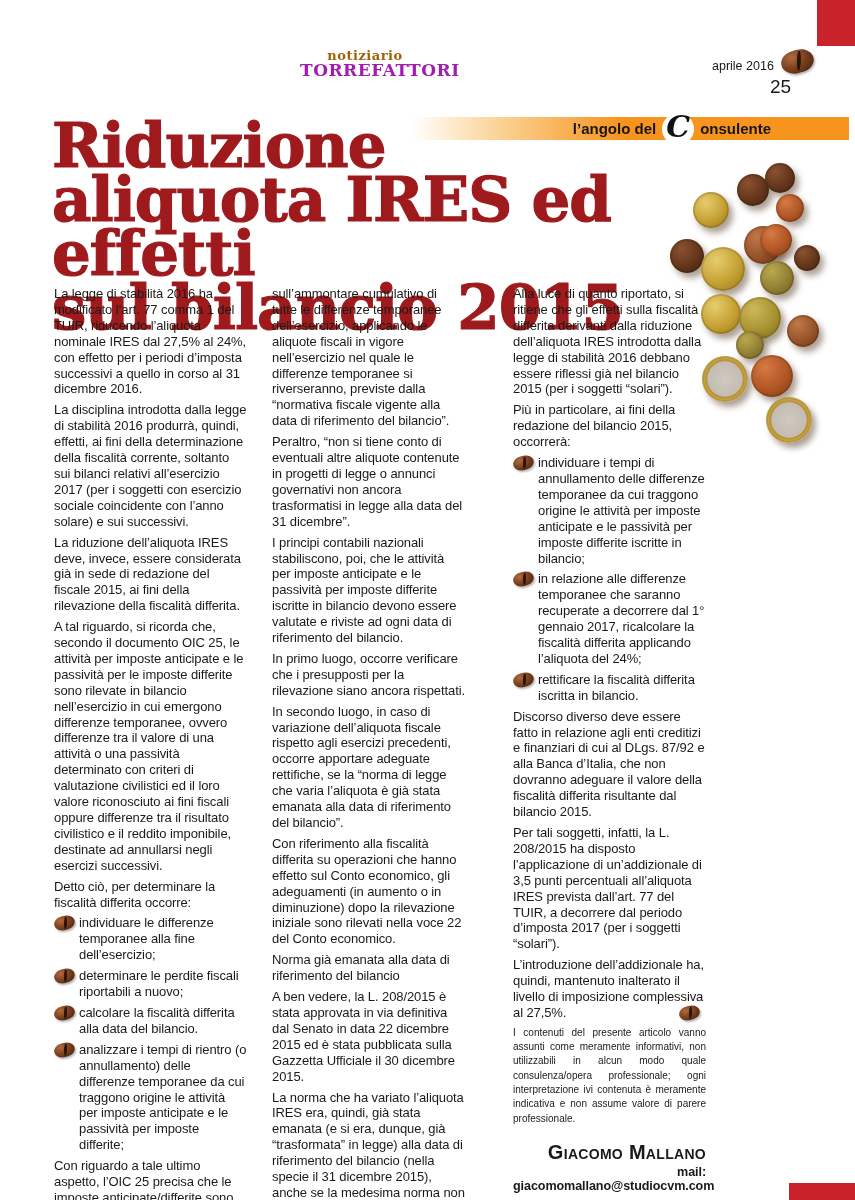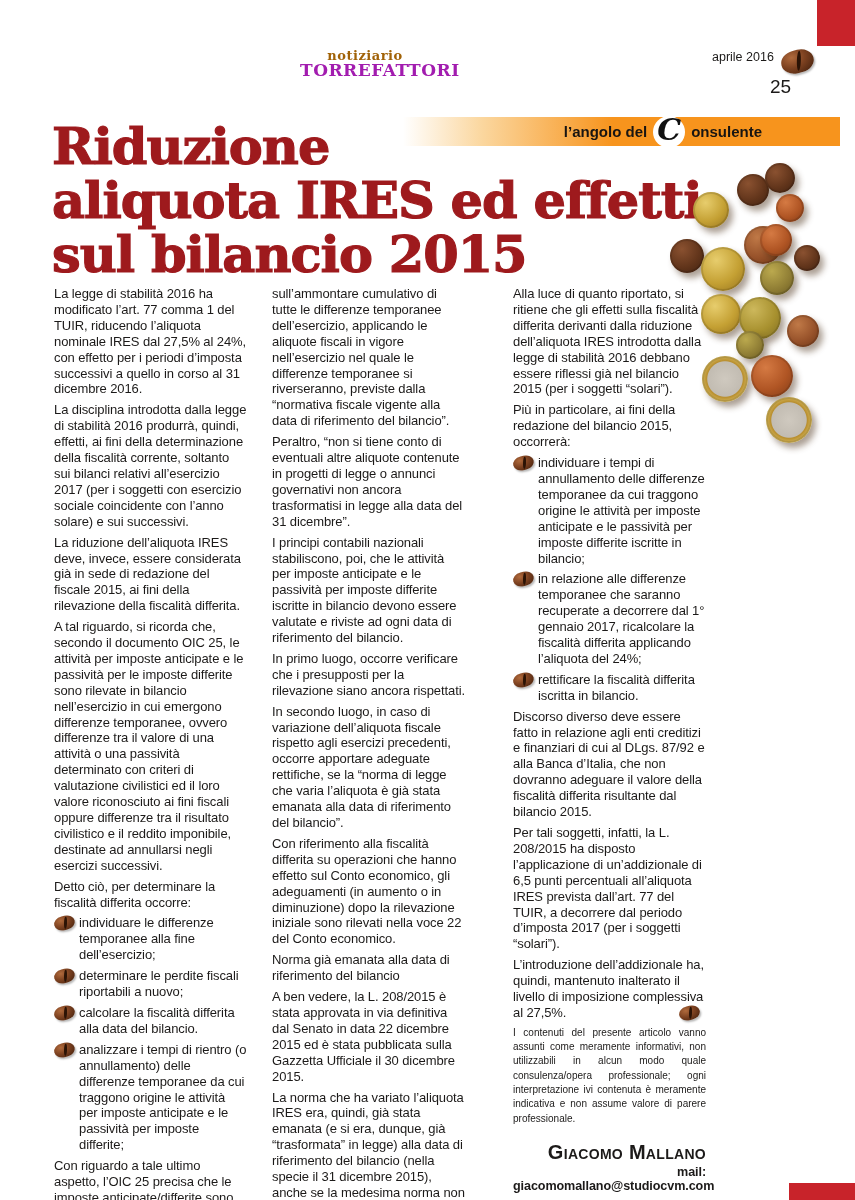--- a/index.html
+++ b/index.html
@@ -11,47 +11,47 @@
   
   .corner-top{position:absolute; top:0; right:0; width:38px; height:46px; background:#c8232a;}
   .corner-bottom{position:absolute; bottom:0; right:0; width:66px; height:17px; background:#c8232a;}
 
   
   .masthead{position:absolute; left:300px; top:49px; width:130px; text-align:center; line-height:1;}
   .mast-top{font-family:"DejaVu Serif", serif; font-weight:bold; font-size:13px; color:#a16207; letter-spacing:.5px; margin-bottom:0px;}
   .mast-bottom{font-family:"DejaVu Serif", serif; font-weight:bold; font-size:17px; color:#a21caf; letter-spacing:.5px;}
 
   .issue{position:absolute; left:712px; top:50px; font-size:12.5px;}
-  .issue-row{display:flex; align-items:flex-start; gap:7px;}
+  .issue-row{display:flex; align-items:flex-end; gap:7px;}
   .pagenum{margin-left:58px; margin-top:3px; width:30px; font-size:19px;}
 
   
   .bean{display:inline-block; width:21px; height:14px;
     border-radius:50%/58%;
     background:radial-gradient(ellipse at 35% 28%, #b06a3c 0%, #7c4120 45%, #4e2610 85%);
     transform:rotate(-14deg); position:relative; box-shadow:1px 2px 2px rgba(0,0,0,.28); vertical-align:middle;}
   .bean::after{content:""; position:absolute; left:47%; top:6%; width:2.5px; height:88%;
     background:#2b1305; border-radius:60%; transform:rotate(16deg);}
   .bean-lg{width:33px; height:23px;}
   .bean-lg::after{width:4px;}
 
   
-  .banner{position:absolute; left:403px; top:117px; width:437px; height:29px;
+  .banner{position:absolute; left:412px; top:117px; width:437px; height:23px;
     background:linear-gradient(to right, rgba(255,255,255,0) 0%, #fbd79f 18%, #f7941d 48%, #f7941d 100%);
     display:flex; align-items:center; justify-content:flex-end; gap:6px; padding-right:0;
     box-sizing:border-box; font-weight:bold; font-size:15px; color:#181512;}
   .banner .spacer{width:72px; flex:0 0 auto;}
   .c-circle{width:32px; height:32px; border-radius:50%; background:#ffffff; flex:0 0 auto;
     display:flex; align-items:center; justify-content:center;
     font-family:"DejaVu Serif", serif; font-style:italic; font-weight:bold; font-size:30px; color:#111;
     line-height:1; padding-bottom:3px; box-sizing:border-box;}
 
   
   .title{position:absolute; left:52px; top:119px; margin:0; width:660px;
-    font-family:"DejaVu Serif", serif; font-weight:bold; font-size:51px; line-height:54px;
+    font-family:"DejaVu Serif", serif; font-weight:bold; font-size:61px; line-height:54px;
     color:#9e1a1d; -webkit-text-stroke:1.2px #9e1a1d; letter-spacing:-1px;}
 
   
   .coins{position:absolute; left:672px; top:148px; width:183px; height:310px;}
   .coin{position:absolute; border-radius:50%; box-shadow:4px 5px 6px rgba(70,45,20,.45), inset 0 0 0 2px rgba(0,0,0,.12);}
   .c-gold{background:radial-gradient(circle at 35% 30%, #e7cd6d 0%, #c4a033 55%, #94711e 100%);}
   .c-goldol{background:radial-gradient(circle at 35% 30%, #cdb85c 0%, #a8912f 55%, #7c6a22 100%);}
   .c-olive{background:radial-gradient(circle at 35% 30%, #bba94e 0%, #8d7b33 60%, #655722 100%);}
   .c-copper{background:radial-gradient(circle at 35% 30%, #c07947 0%, #97522a 55%, #6b3515 100%);}
   .c-copred{background:radial-gradient(circle at 35% 30%, #d57a43 0%, #b05524 55%, #7e3a16 100%);}
@@ -175,21 +175,21 @@
     </div>
     <div class="bullet">
       <span class="bean"></span>
       <p>in relazione alle differenze temporanee che saranno recuperate a decorrere dal 1° gennaio 2017, ricalcolare la fiscalità differita applicando l’aliquota del 24%;</p>
     </div>
     <div class="bullet">
       <span class="bean"></span>
       <p>rettificare la fiscalità differita iscritta in bilancio.</p>
     </div>
     <p>Discorso diverso deve essere fatto in relazione agli enti creditizi e finanziari di cui al DLgs. 87/92 e alla Banca d’Italia, che non dovranno adeguare il valore della fiscalità differita risultante dal bilancio 2015.</p>
-    <p>Per tali soggetti, infatti, la L. 208/2015 ha disposto l’applicazione di un’addizionale di 6,5 punti percentuali all’aliquota IRES prevista dall’art. 77 del TUIR, a decorrere dal periodo d’imposta 2017 (per i soggetti “solari”).</p>
+    <p>Per tali soggetti, infatti, la L. 208/2015 ha disposto l’applicazione di un’addizionale di 3,5 punti percentuali all’aliquota IRES prevista dall’art. 77 del TUIR, a decorrere dal periodo d’imposta 2017 (per i soggetti “solari”).</p>
     <p class="closing">
       <span>L’introduzione dell’addizionale ha, quindi, mantenuto inalterato il livello di imposizione complessiva al 27,5%.</span>
       <span class="bean bean-end"></span>
     </p>
     <p class="disclaimer">I contenuti del presente articolo vanno assunti come meramente informativi, non utilizzabili in alcun modo quale consulenza/opera professionale; ogni interpretazione ivi contenuta è meramente indicativa e non assume valore di parere professionale.</p>
     <div class="author">
       <div class="author-name">Giacomo Mallano</div>
       <div class="author-mail">mail: giacomomallano@studiocvm.com</div>
 
     </div>

